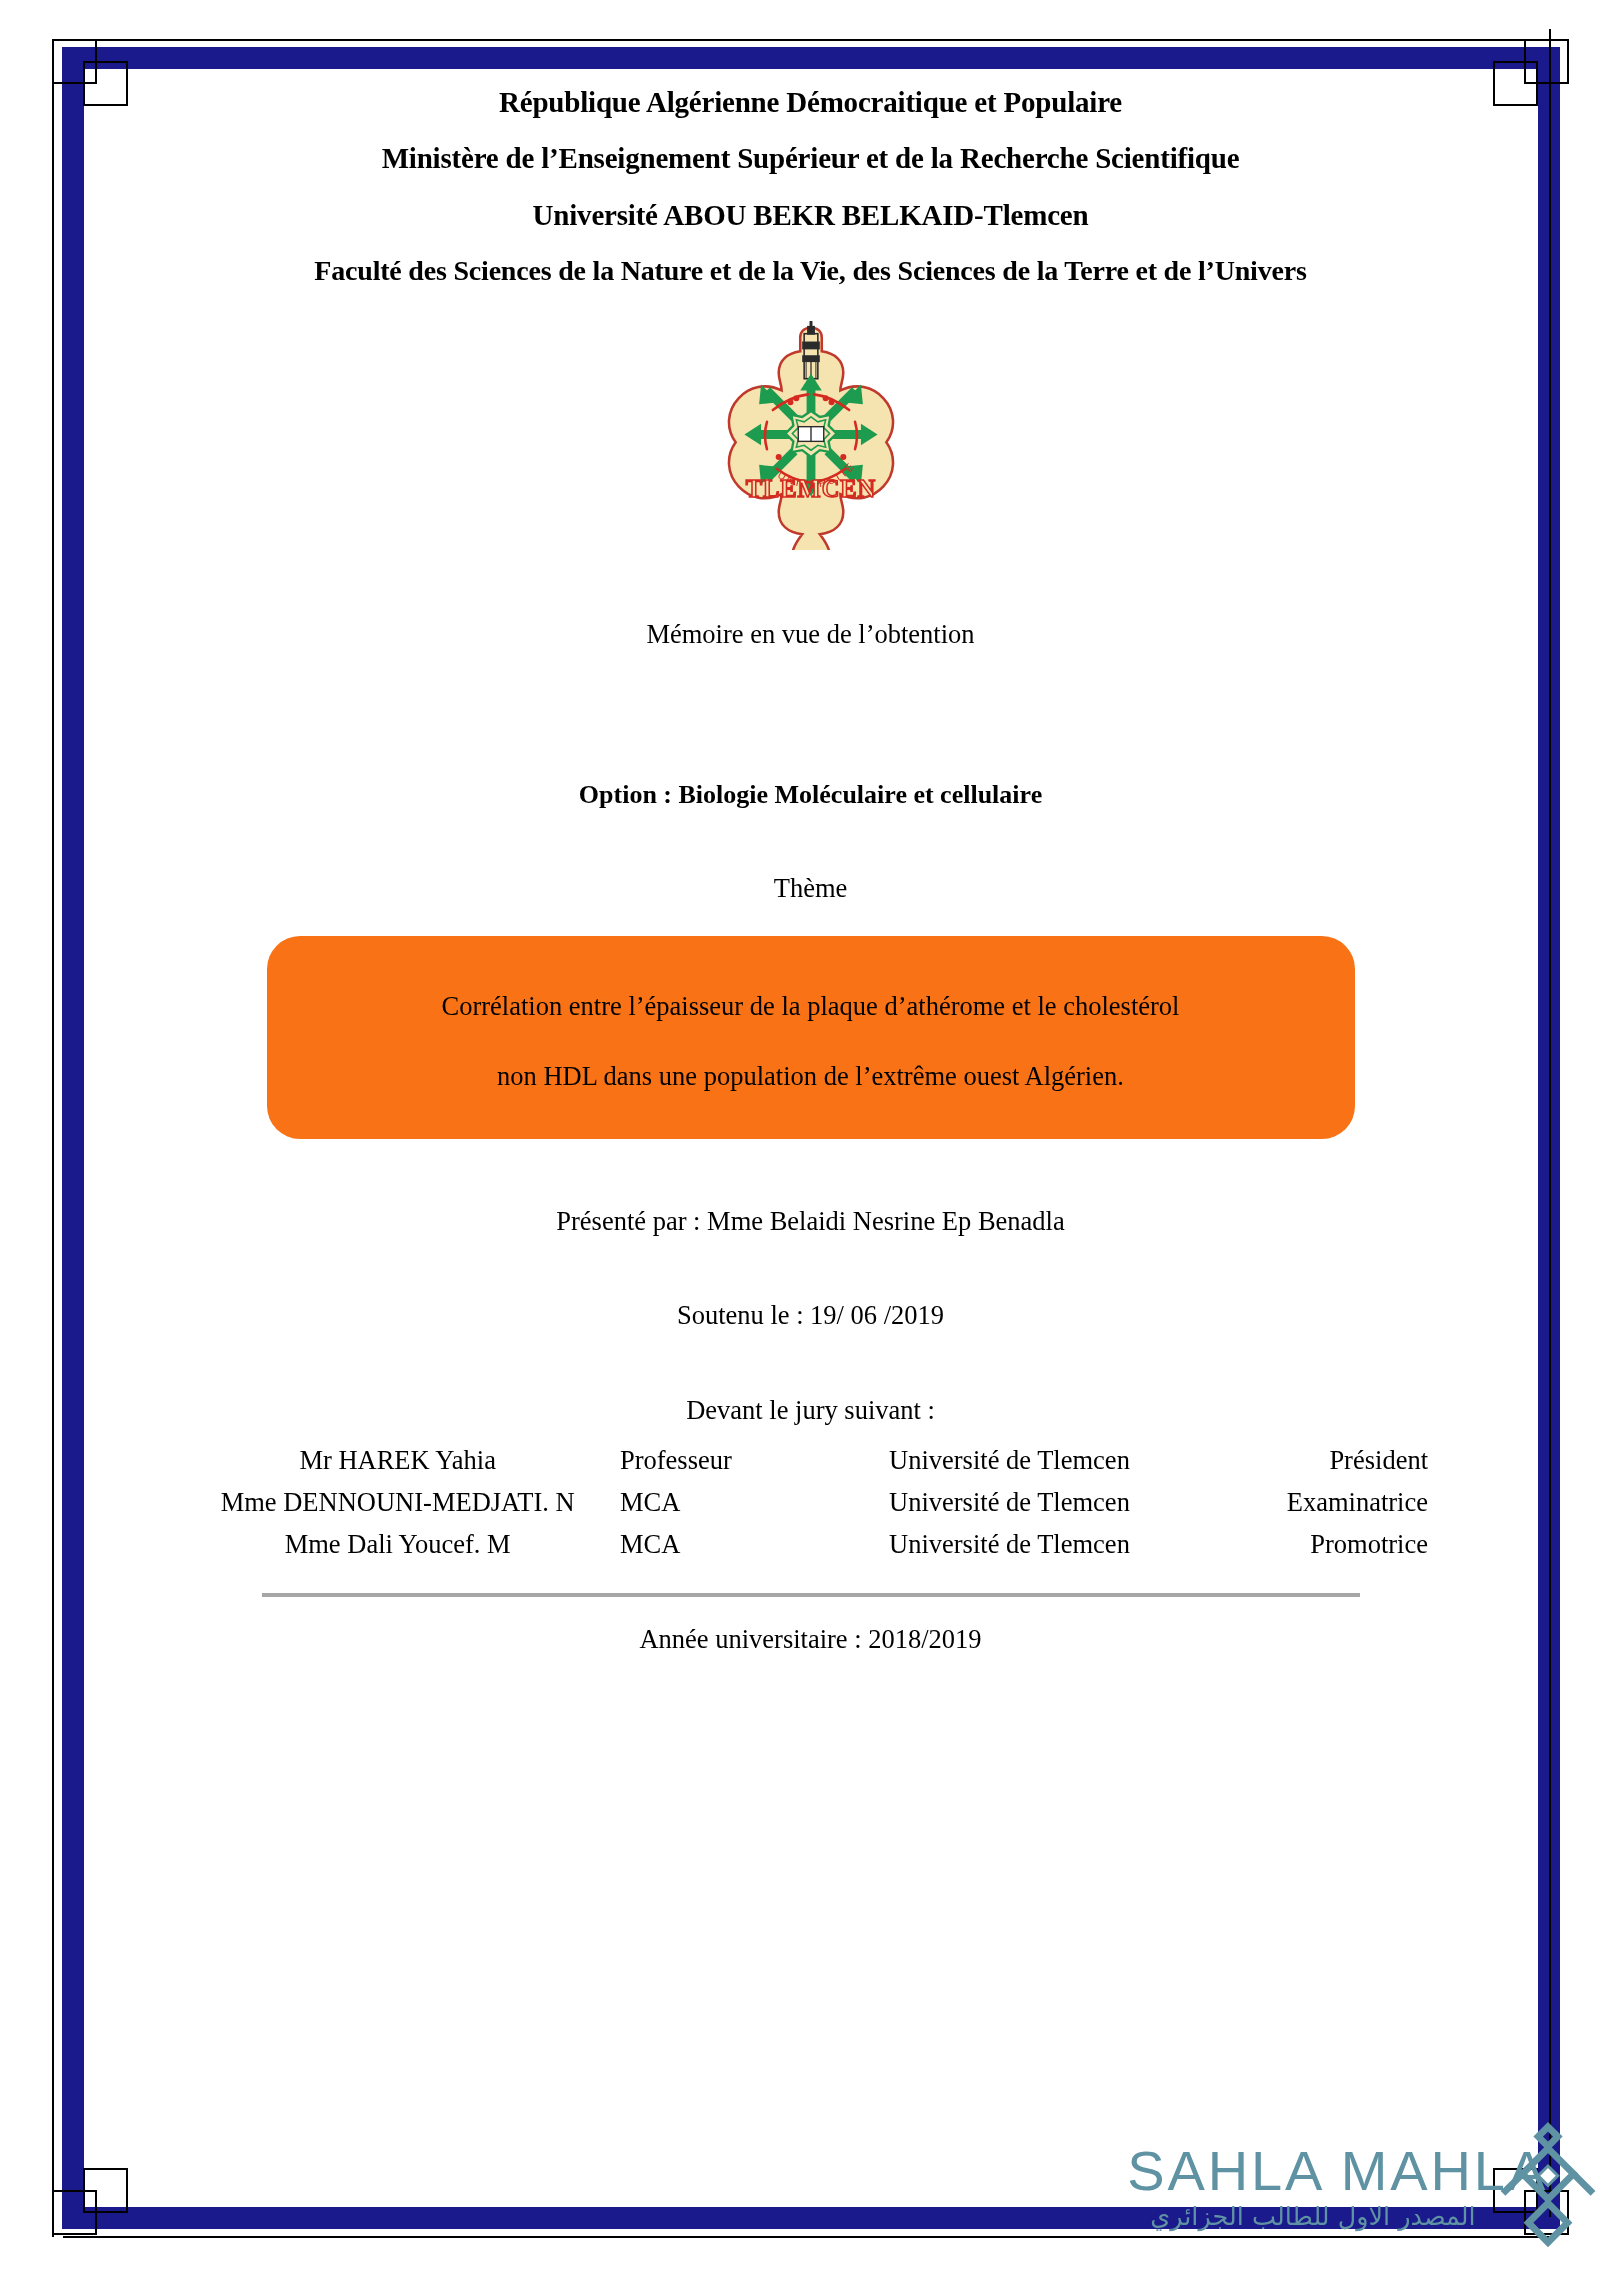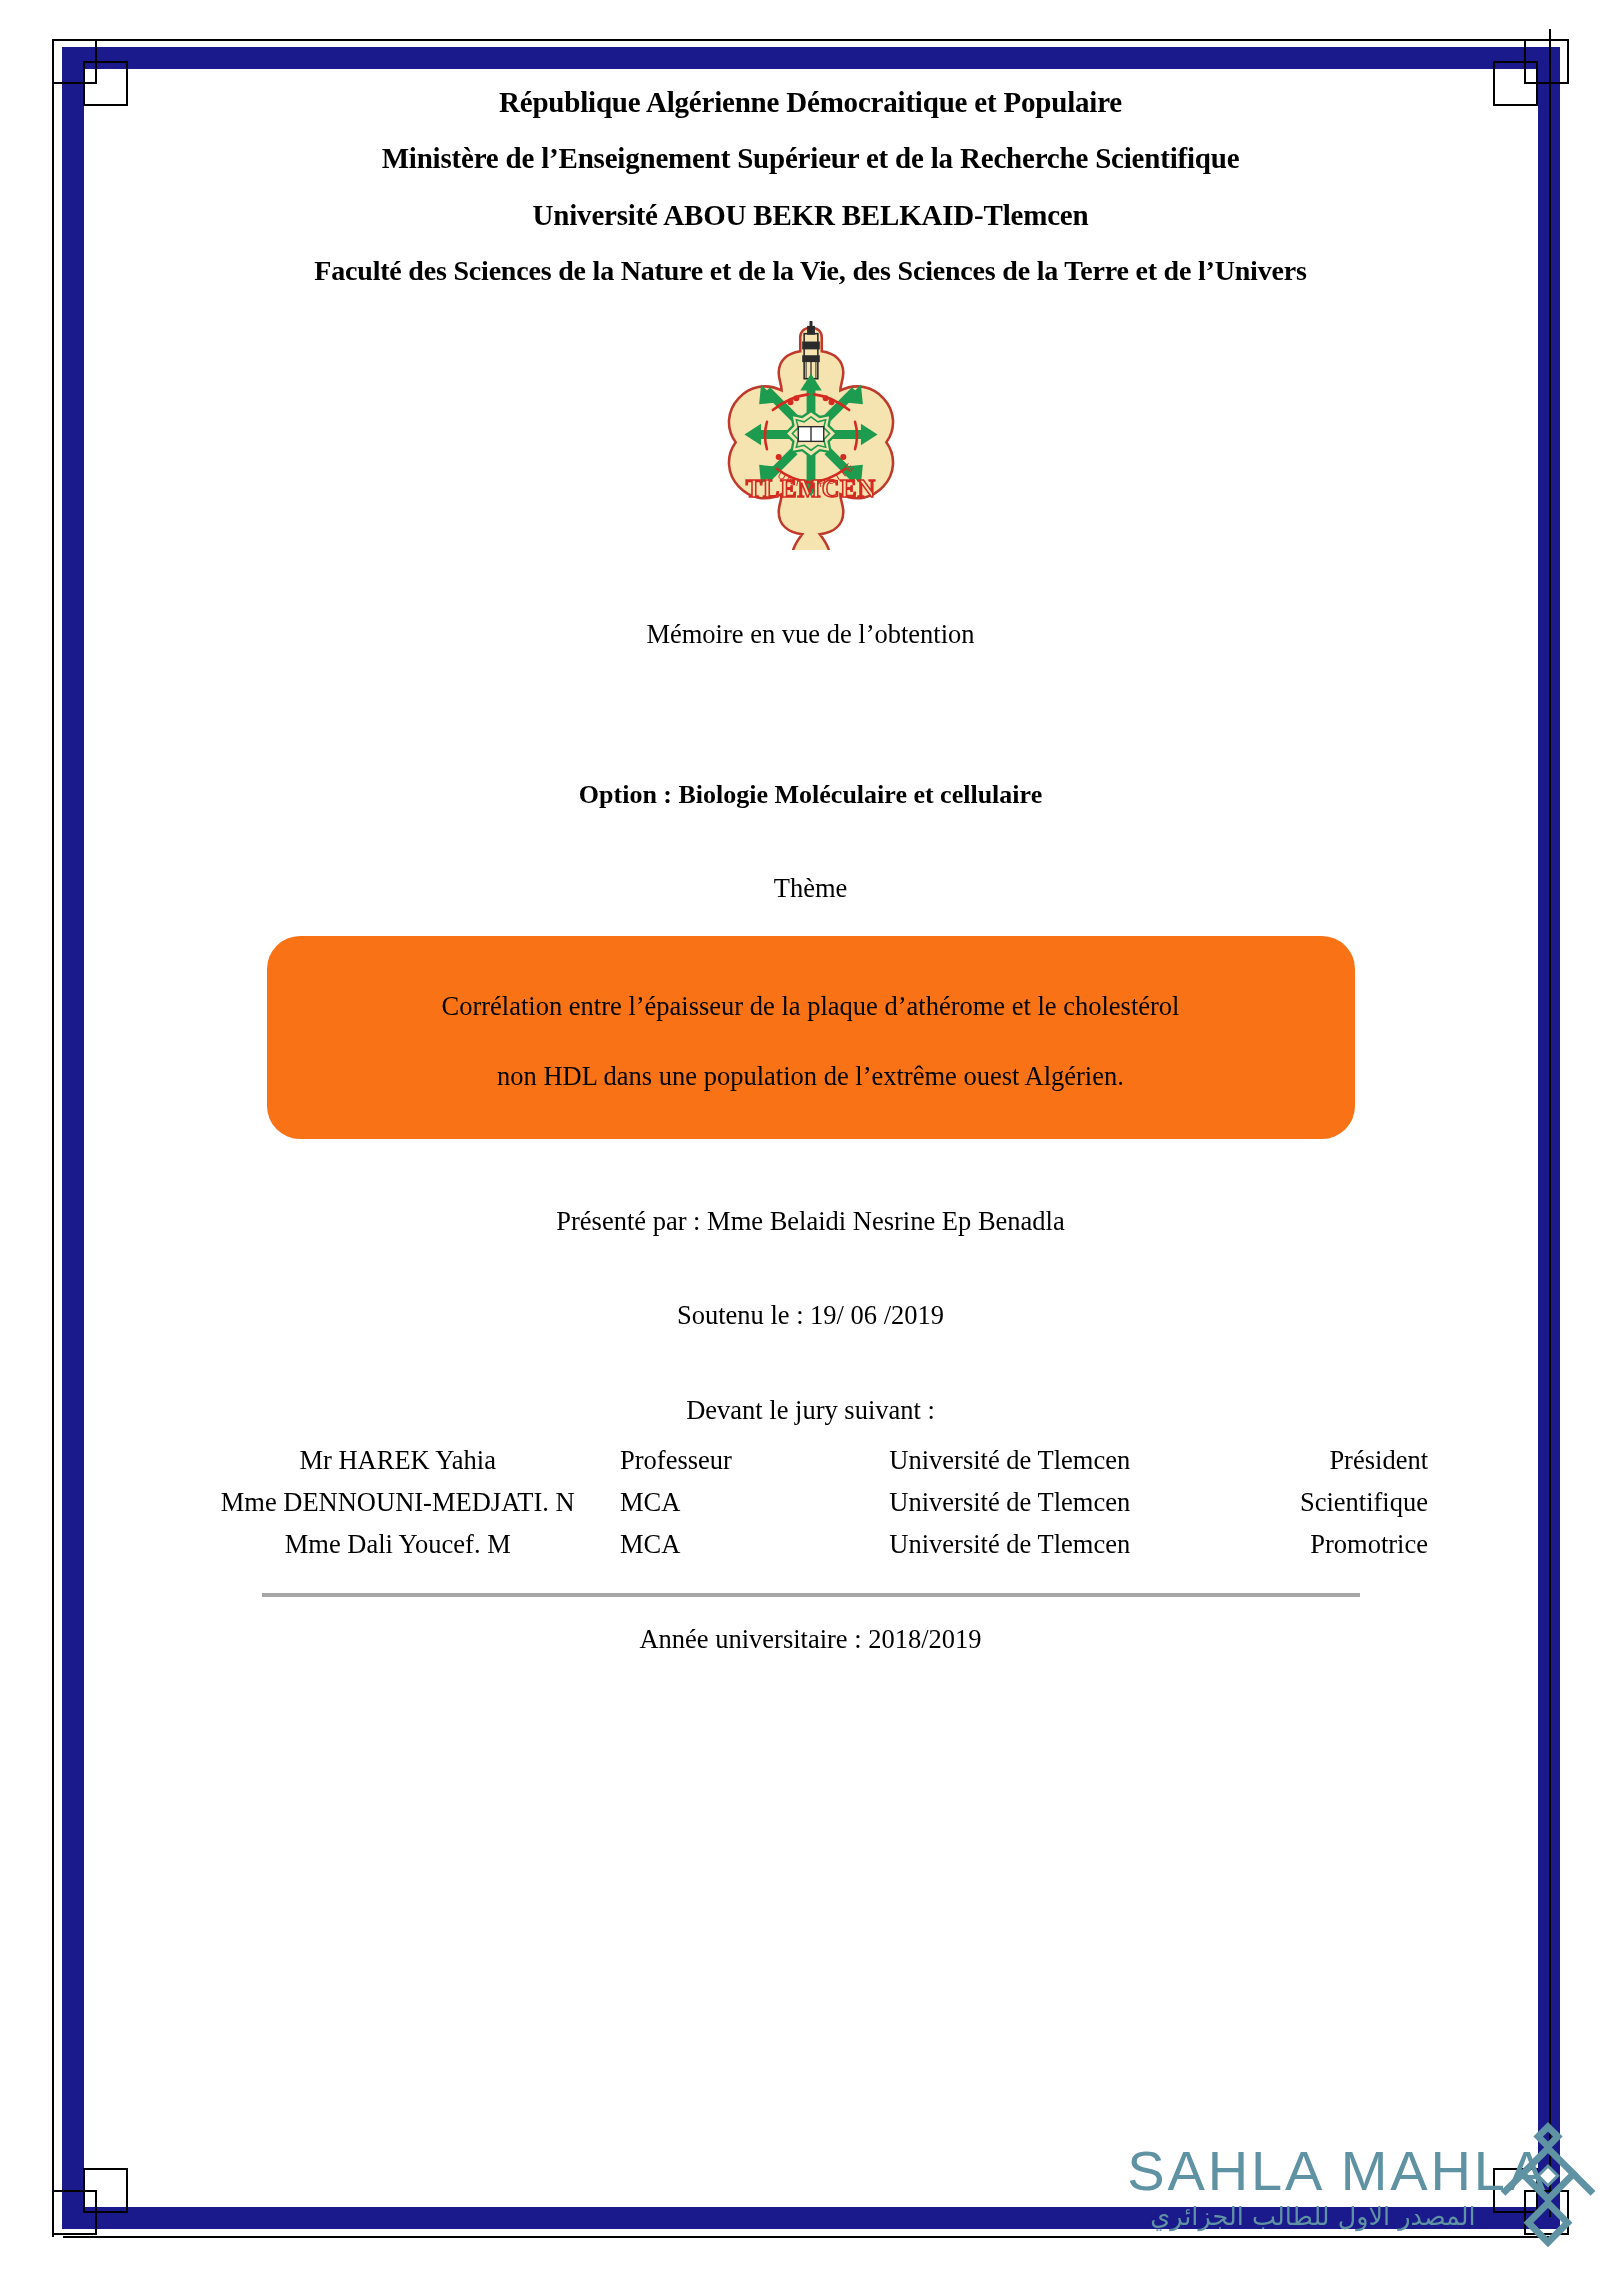--- a/index.html
+++ b/index.html
@@ -347,21 +347,21 @@
       <tr>
         <td class="col-name">Mr HAREK Yahia</td>
         <td class="col-grade">Professeur</td>
         <td class="col-univ">Université de Tlemcen</td>
         <td class="col-role">Président</td>
       </tr>
       <tr>
         <td class="col-name">Mme DENNOUNI-MEDJATI. N</td>
         <td class="col-grade">MCA</td>
         <td class="col-univ">Université de Tlemcen</td>
-        <td class="col-role">Scientifique</td>
+        <td class="col-role">Examinatrice</td>
       </tr>
       <tr>
         <td class="col-name">Mme Dali Youcef. M</td>
         <td class="col-grade">MCA</td>
         <td class="col-univ">Université de Tlemcen</td>
         <td class="col-role">Promotrice</td>
       </tr>
     </tbody>
   </table>
 

